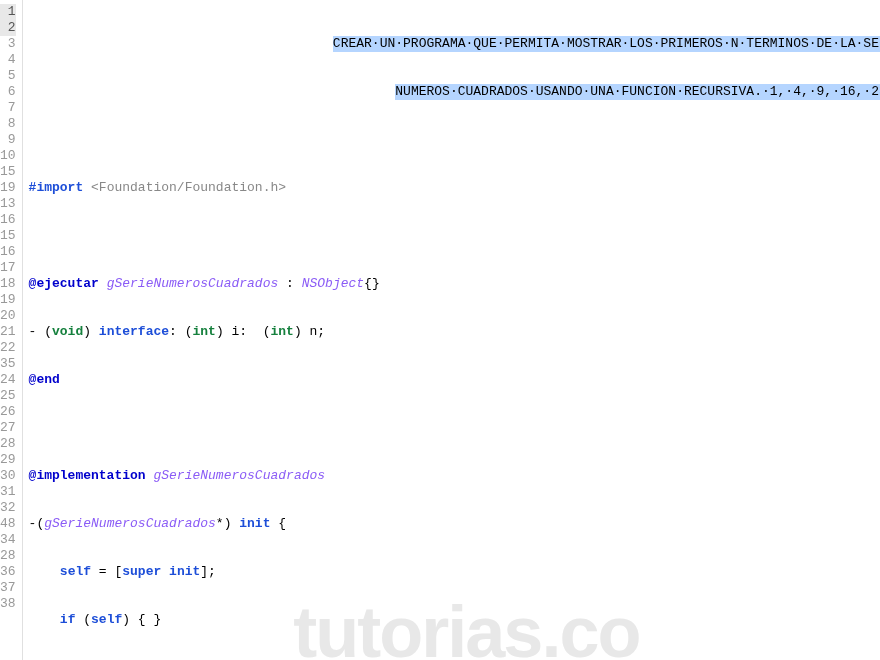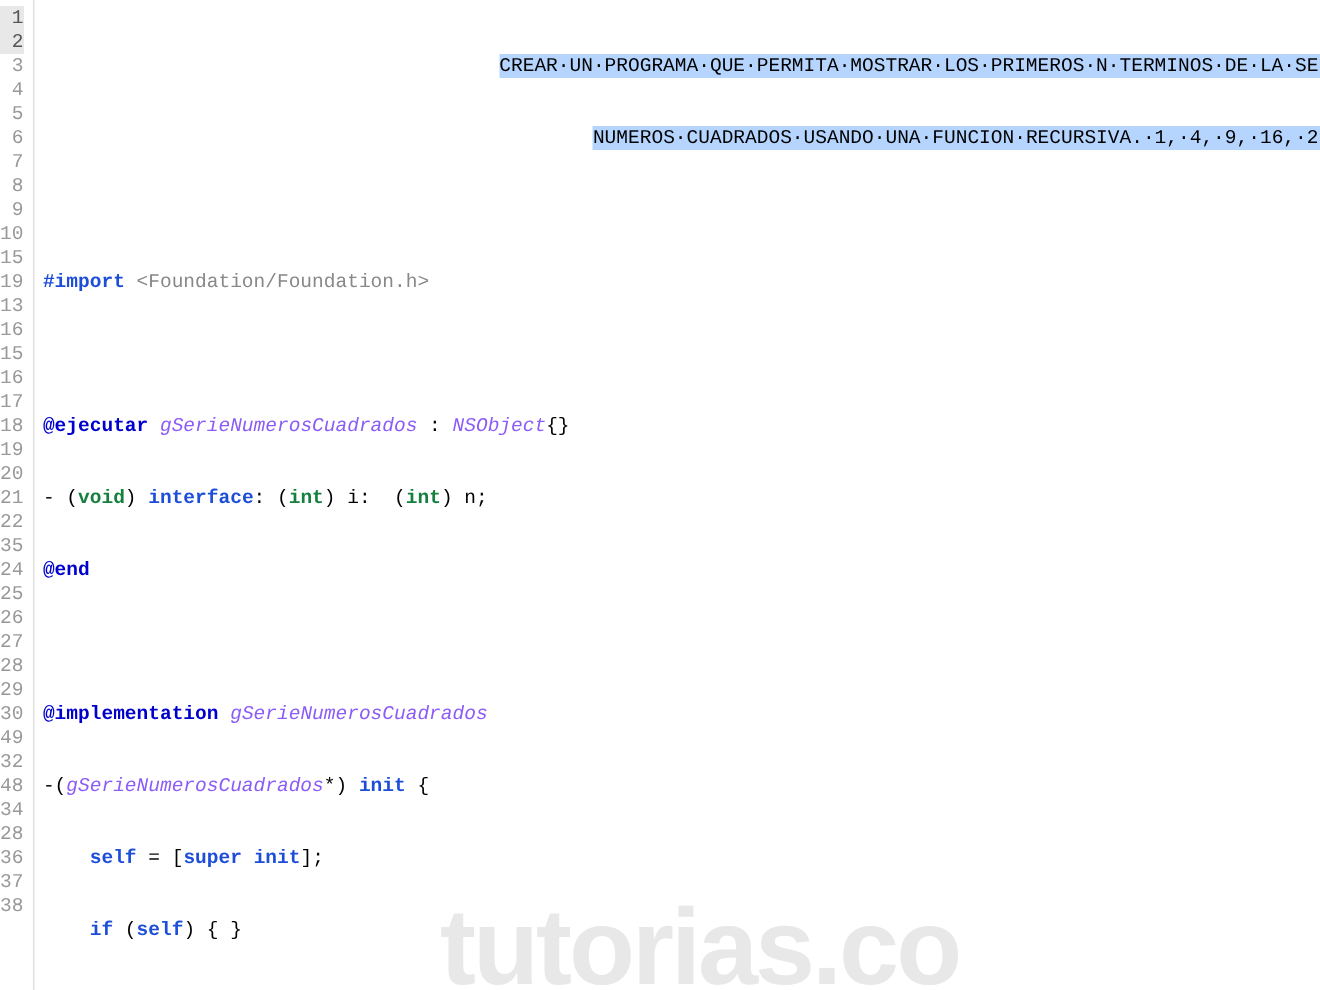--- a/index.html
+++ b/index.html
@@ -90,21 +90,21 @@
       <div>21</div>
       <div>22</div>
       <div>35</div>
       <div>24</div>
       <div>25</div>
       <div>26</div>
       <div>27</div>
       <div>28</div>
       <div>29</div>
       <div>30</div>
-      <div>49</div>
+      <div>31</div>
       <div>32</div>
       <div>48</div>
       <div>34</div>
       <div>28</div>
       <div>36</div>
       <div>37</div>
       <div>38</div>
     </div>
   <div class="code">
     <div class="line">                                       <span class="sel">CREAR·UN·PROGRAMA·QUE·PERMITA·MOSTRAR·LOS·PRIMEROS·N·TERMINOS·DE·LA·SERIE</span></div>

